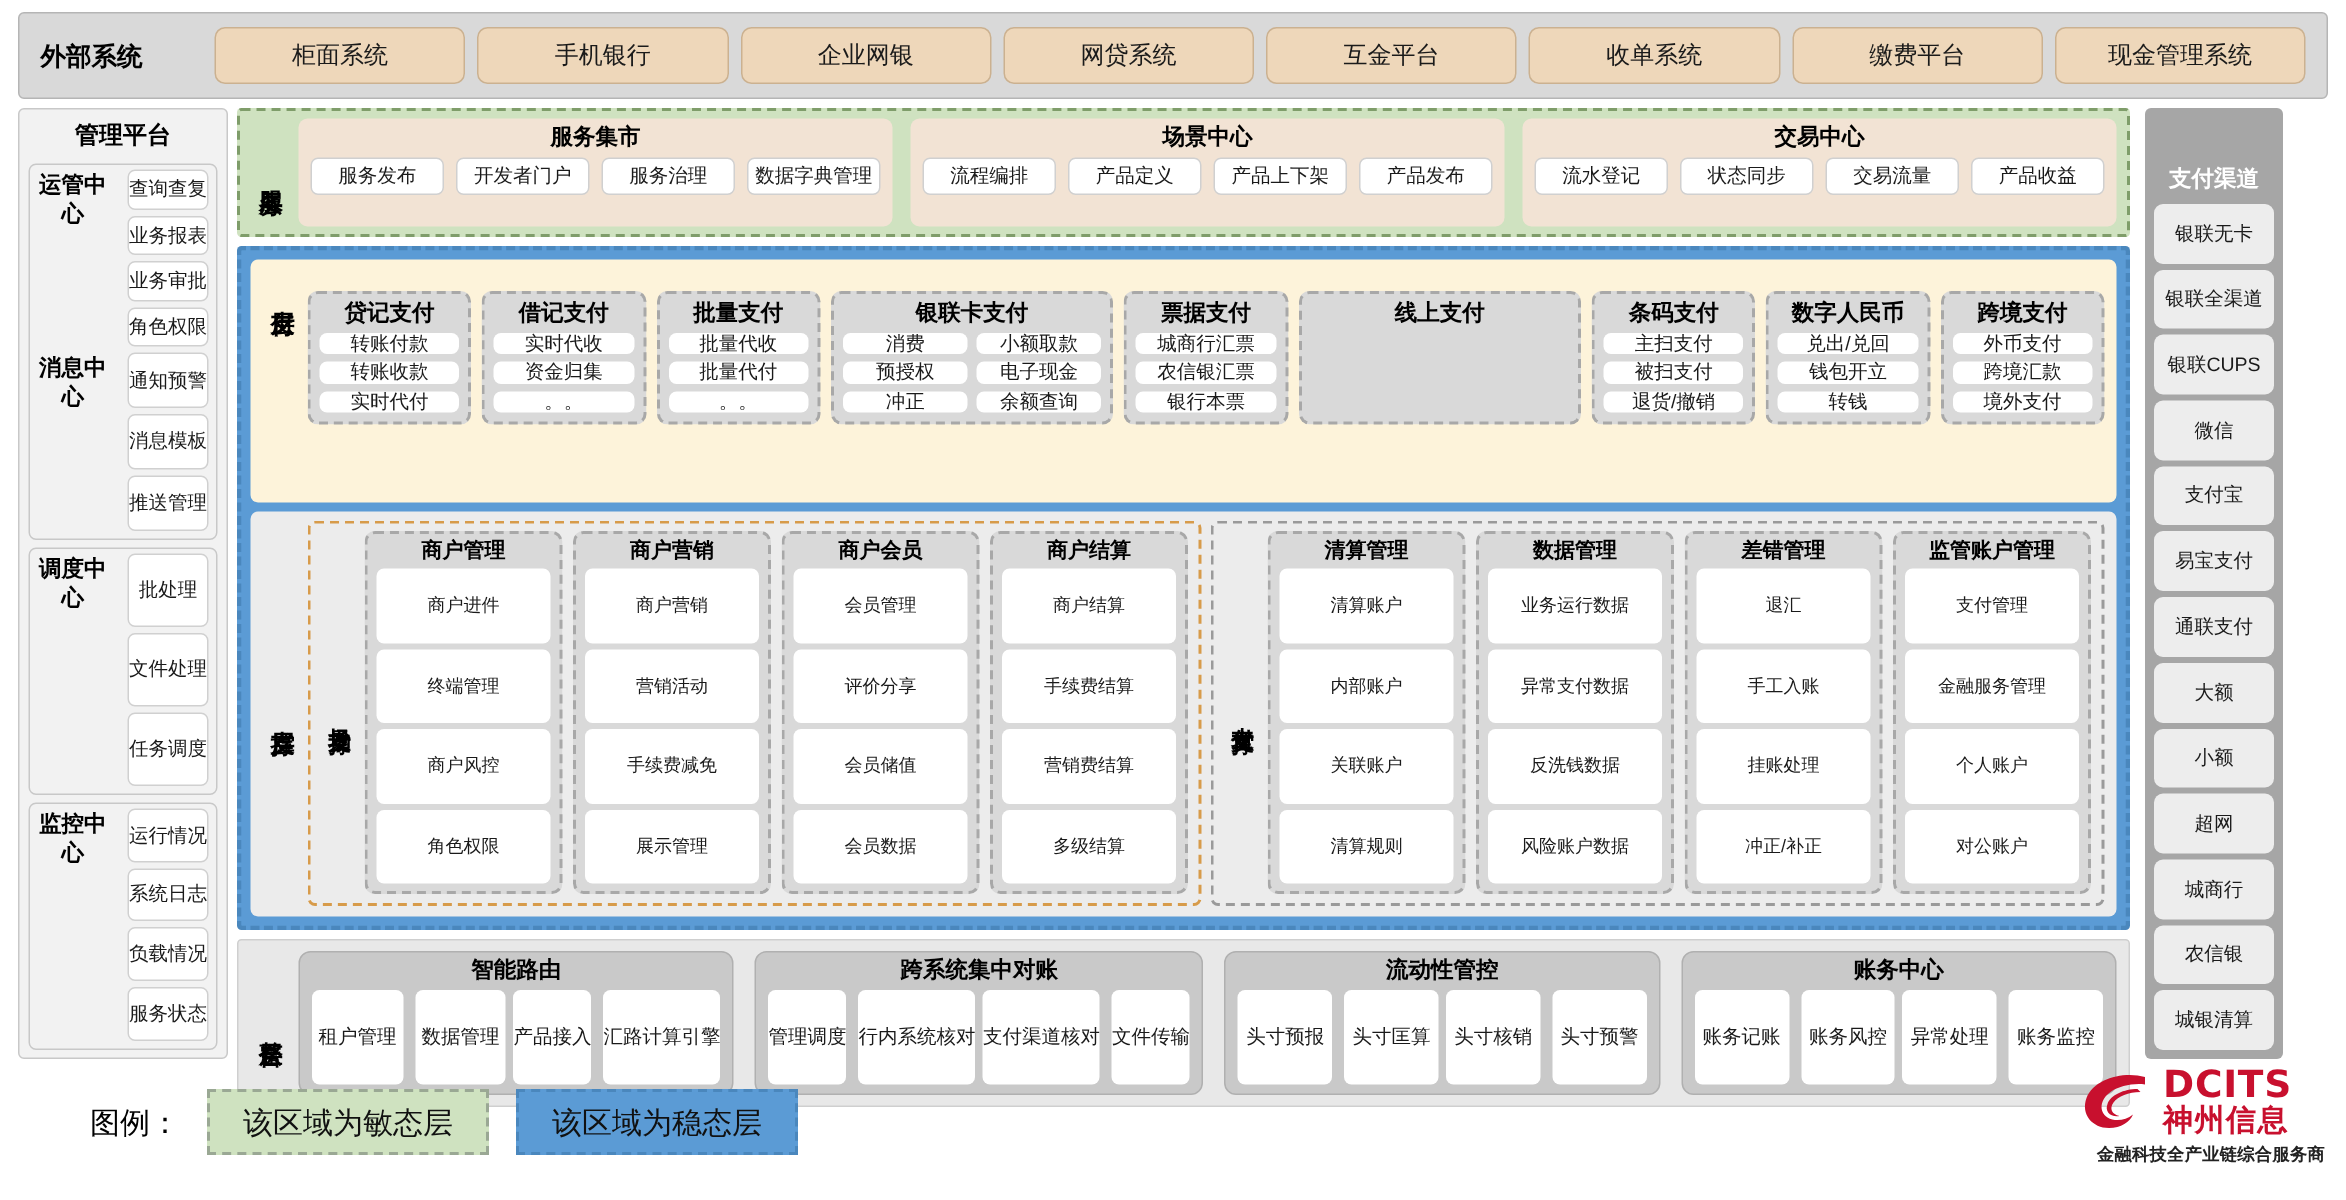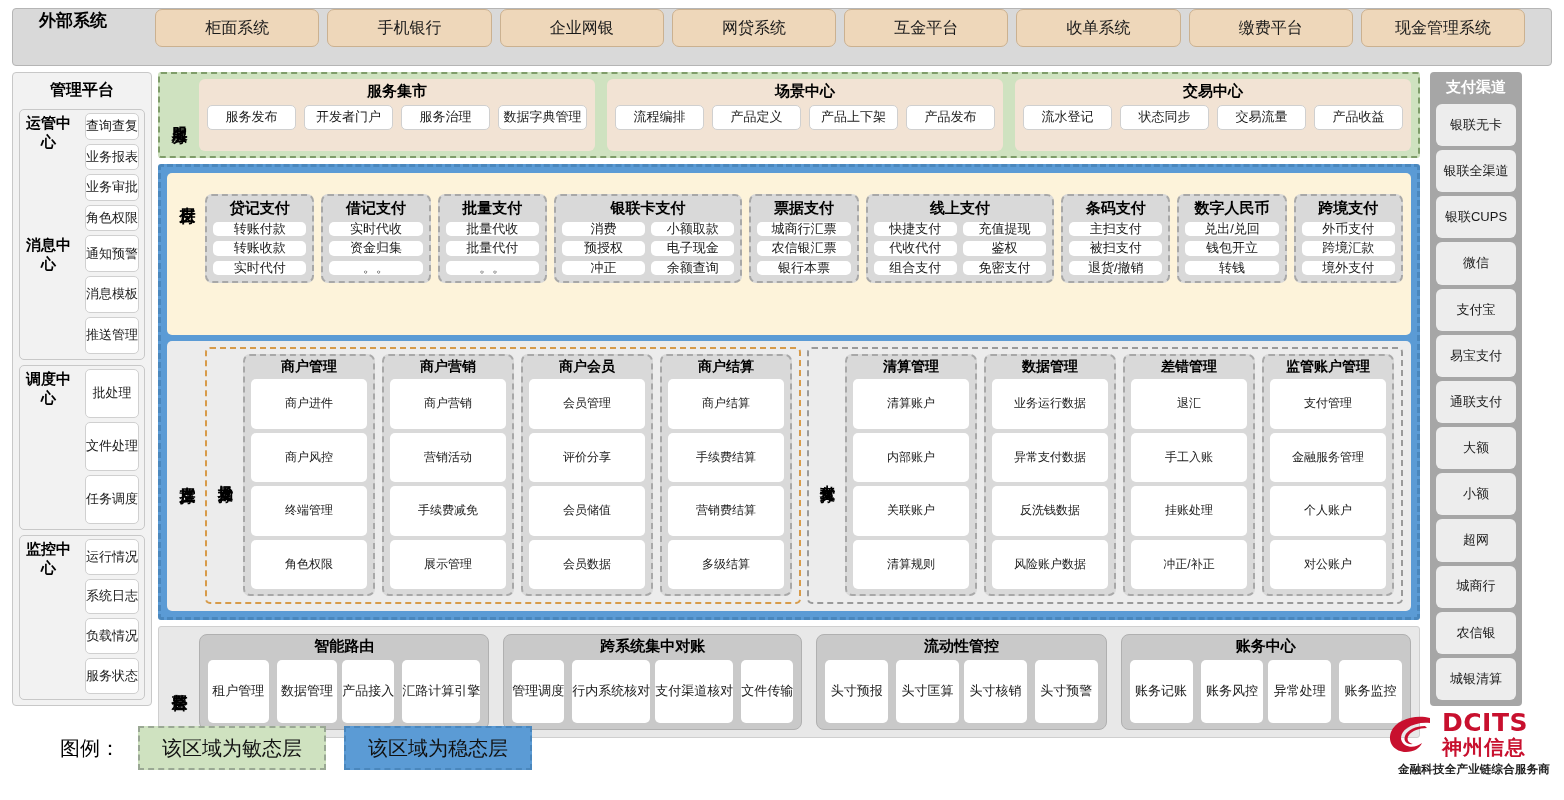--- a/index.html
+++ b/index.html
@@ -29,21 +29,21 @@
     font-weight: bold; font-size: 16px; color: #000;
     letter-spacing: 1px; display: flex; align-items: center;
     justify-content: center;
   }
 
   
   #ext-bar {
     position: absolute; left: 12px; top: 8px;
     width: 1540px; height: 58px;
     background: #d9d9d9; border: 1px solid #b5b5b5; border-radius: 4px;
-    display: flex; align-items: flex-start; padding: 0 26px;
+    display: flex; align-items: center; padding: 0 14px;
   }
   #ext-title { font-weight: bold; font-size: 17px; color: #000; width: 110px; flex: none; }
   #ext-items { display: flex; flex: 1; justify-content: space-between; gap: 8px; padding-left: 6px; }
   .ext-chip {
     flex: 1; height: 38px; background: #eed7ba; border: 1px solid #cbb190;
     border-radius: 7px; display: flex; align-items: center; justify-content: center;
     font-size: 16px; color: #1a1a1a; white-space: nowrap;
   }
 
   
@@ -145,21 +145,21 @@
   .int-row .chip { flex: 1; border: none; font-size: 13px; }
 
   
   #chan {
     position: absolute; left: 1430px; top: 72px; width: 92px; height: 634px;
     background: #a6a6a6; border-radius: 4px;
     padding: 4px 6px 6px; display: flex; flex-direction: column; gap: 4px;
   }
   #chan-title {
     font-weight: bold; font-size: 15px; color: #ffffff; text-align: center;
-    padding: 2px 0 3px; flex: none;
+    padding: 2px 0 3px; flex: none; margin-top: 32px;
   }
   .chan-chip { flex: 1; background: #ededed; border: none; font-size: 13px; border-radius: 6px; }
 
   
   #legend { position: absolute; left: 60px; top: 726px; display: flex; align-items: center; gap: 18px; }
   #legend-label { font-size: 20px; color: #000; }
   .legend-box {
     height: 44px; display: flex; align-items: center; justify-content: center;
     font-size: 20px; color: #111; padding: 0 22px;
   }
@@ -348,34 +348,20 @@
                 <div class="pay-row">
                   <div class="chip">农信银汇票</div>
                 </div>
                 <div class="pay-row">
                   <div class="chip">银行本票</div>
                 </div>
               </div>
             </div>
             <div class="pay-grp" style="flex: 1.85 1 0%;">
               <div class="grp-title">线上支付</div>
-              <div class="pay-rows">
-                <div class="pay-row">
-                  <div class="chip">快捷支付</div>
-                  <div class="chip">充值提现</div>
-                </div>
-                <div class="pay-row">
-                  <div class="chip">代收代付</div>
-                  <div class="chip">鉴权</div>
-                </div>
-                <div class="pay-row">
-                  <div class="chip">组合支付</div>
-                  <div class="chip">免密支付</div>
-                </div>
-              </div>
             </div>
             <div class="pay-grp" style="flex: 1 1 0%;">
               <div class="grp-title">条码支付</div>
               <div class="pay-rows">
                 <div class="pay-row">
                   <div class="chip">主扫支付</div>
                 </div>
                 <div class="pay-row">
                   <div class="chip">被扫支付</div>
                 </div>
@@ -417,22 +403,22 @@
 
       <div id="sup-layer">
         <div id="sup-vlabel" class="vlabel">支撑层</div>
         <div id="sup-box-scene" class="sup-box">
             <div class="vlabel sup-vsub">场景支撑</div>
             <div class="sup-grps">
               <div class="sup-grp">
                 <div class="grp-title">商户管理</div>
                 <div class="sup-items">
                   <div class="chip">商户进件</div>
+                  <div class="chip">终端管理</div>
                   <div class="chip">商户风控</div>
-                  <div class="chip">终端管理</div>
                   <div class="chip">角色权限</div>
                 </div>
               </div>
               <div class="sup-grp">
                 <div class="grp-title">商户营销</div>
                 <div class="sup-items">
                   <div class="chip">商户营销</div>
                   <div class="chip">营销活动</div>
                   <div class="chip">手续费减免</div>
                   <div class="chip">展示管理</div>

